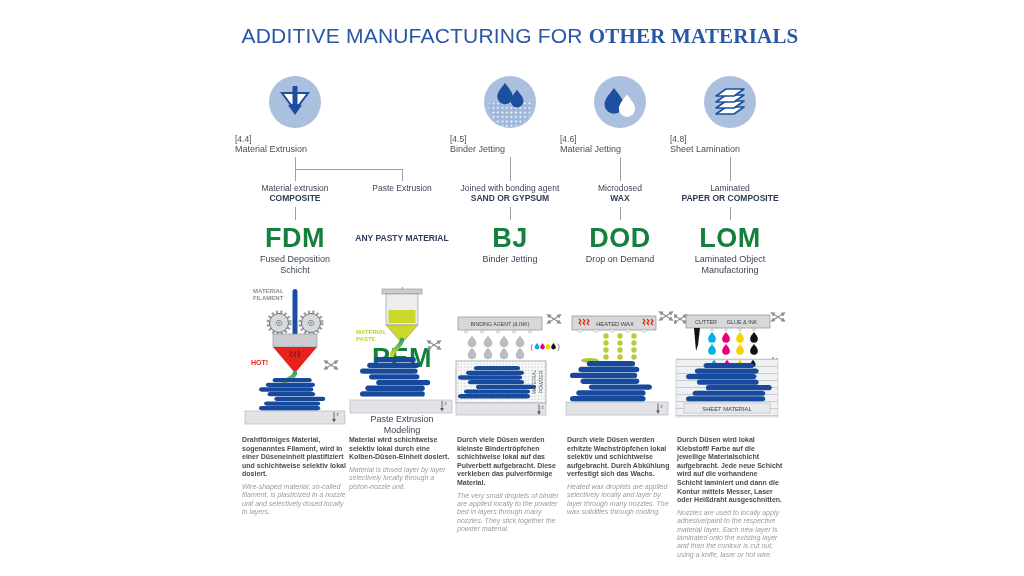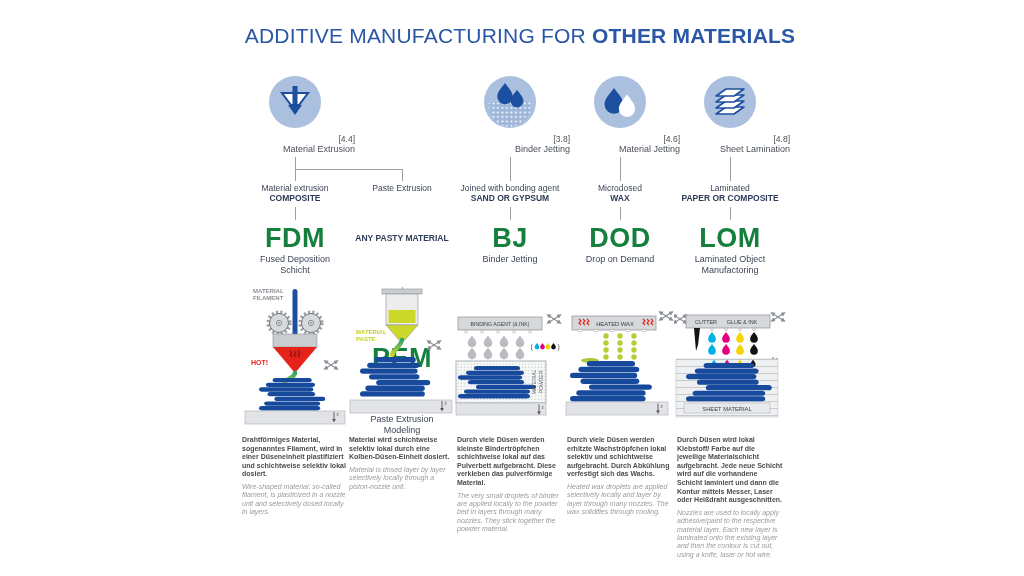--- a/index.html
+++ b/index.html
@@ -1,22 +1,22 @@
 <!DOCTYPE html>
 <html><head>
 <meta charset="utf-8">
 <style>
   html,body{margin:0;padding:0;background:#fff;}
   .canvas{position:relative;width:1024px;height:576px;background:#ffffff;overflow:hidden;
           font-family:"Liberation Sans",sans-serif;}
   .canvas svg text{font-family:"Liberation Sans",sans-serif;}
   .title{position:absolute;left:210px;top:24px;width:620px;text-align:center;
          font-size:21px;color:#2a57a5;letter-spacing:.2px;font-weight:500;}
-  .title .bold{font-weight:800;}
-  .cat{position:absolute;top:76px;width:120px;text-align:right;}
+  .title .bold{font-weight:800;font-family:Liberation Serif, serif;}
+  .cat{position:absolute;top:76px;width:120px;text-align:left;}
   .cat .circle{width:52px;height:52px;border-radius:50%;background:#abc0de;margin:0 auto;}
   .cat-id{margin-top:6px;font-size:8.5px;color:#4a5058;}
   .cat-name{font-size:9px;color:#4a5058;}
   .cline{position:absolute;background:#9aa0a6;}
   .proc{position:absolute;top:183px;width:120px;display:flex;flex-direction:column;align-items:center;}
   .mat1{font-size:8.5px;color:#3d4556;line-height:10px;}
   .mat2{font-size:8.5px;color:#2e3c58;font-weight:bold;line-height:10px;text-align:center;}
   .stub{width:1px;height:13px;background:#9aa0a6;margin:4px 0;}
   .acro{font-size:27px;font-weight:bold;color:#15803d;letter-spacing:.5px;line-height:28px;}
   .fname{font-size:9px;color:#3d4556;line-height:10.5px;width:92px;text-align:center;margin-top:2px;}
@@ -110,21 +110,21 @@
         <path d="M-21,4 A21,21 0 0,0 21,4 L21,0 L-21,0 Z" fill="#9db6d9"></path>
         <path d="M-21,4 A21,21 0 0,0 21,4 L21,0 L-21,0 Z" fill="url(#bjIconDots)"></path>
         <g transform="translate(-5,-9) scale(1.8)">
             <use href="#drop" fill="#1c4f9f"></use>
           </g>
         <g transform="translate(7,-4) scale(1.5)">
             <use href="#drop" fill="#1c4f9f"></use>
           </g>
       </svg>
     </div>
-    <div class="cat-id">[3.8]</div>
+    <div class="cat-id">[4.5]</div>
     <div class="cat-name">Binder Jetting</div>
   </div>
   <div class="cat" style="left:560px;">
     <div class="circle">
       <svg viewBox="-26 -26 52 52" width="52" height="52">
         <g transform="translate(-6,-2) scale(2.2)">
             <use href="#drop" fill="#1c4f9f"></use>
           </g>
         <g transform="translate(7,3) scale(1.9)">
             <use href="#drop" fill="#ffffff"></use>

